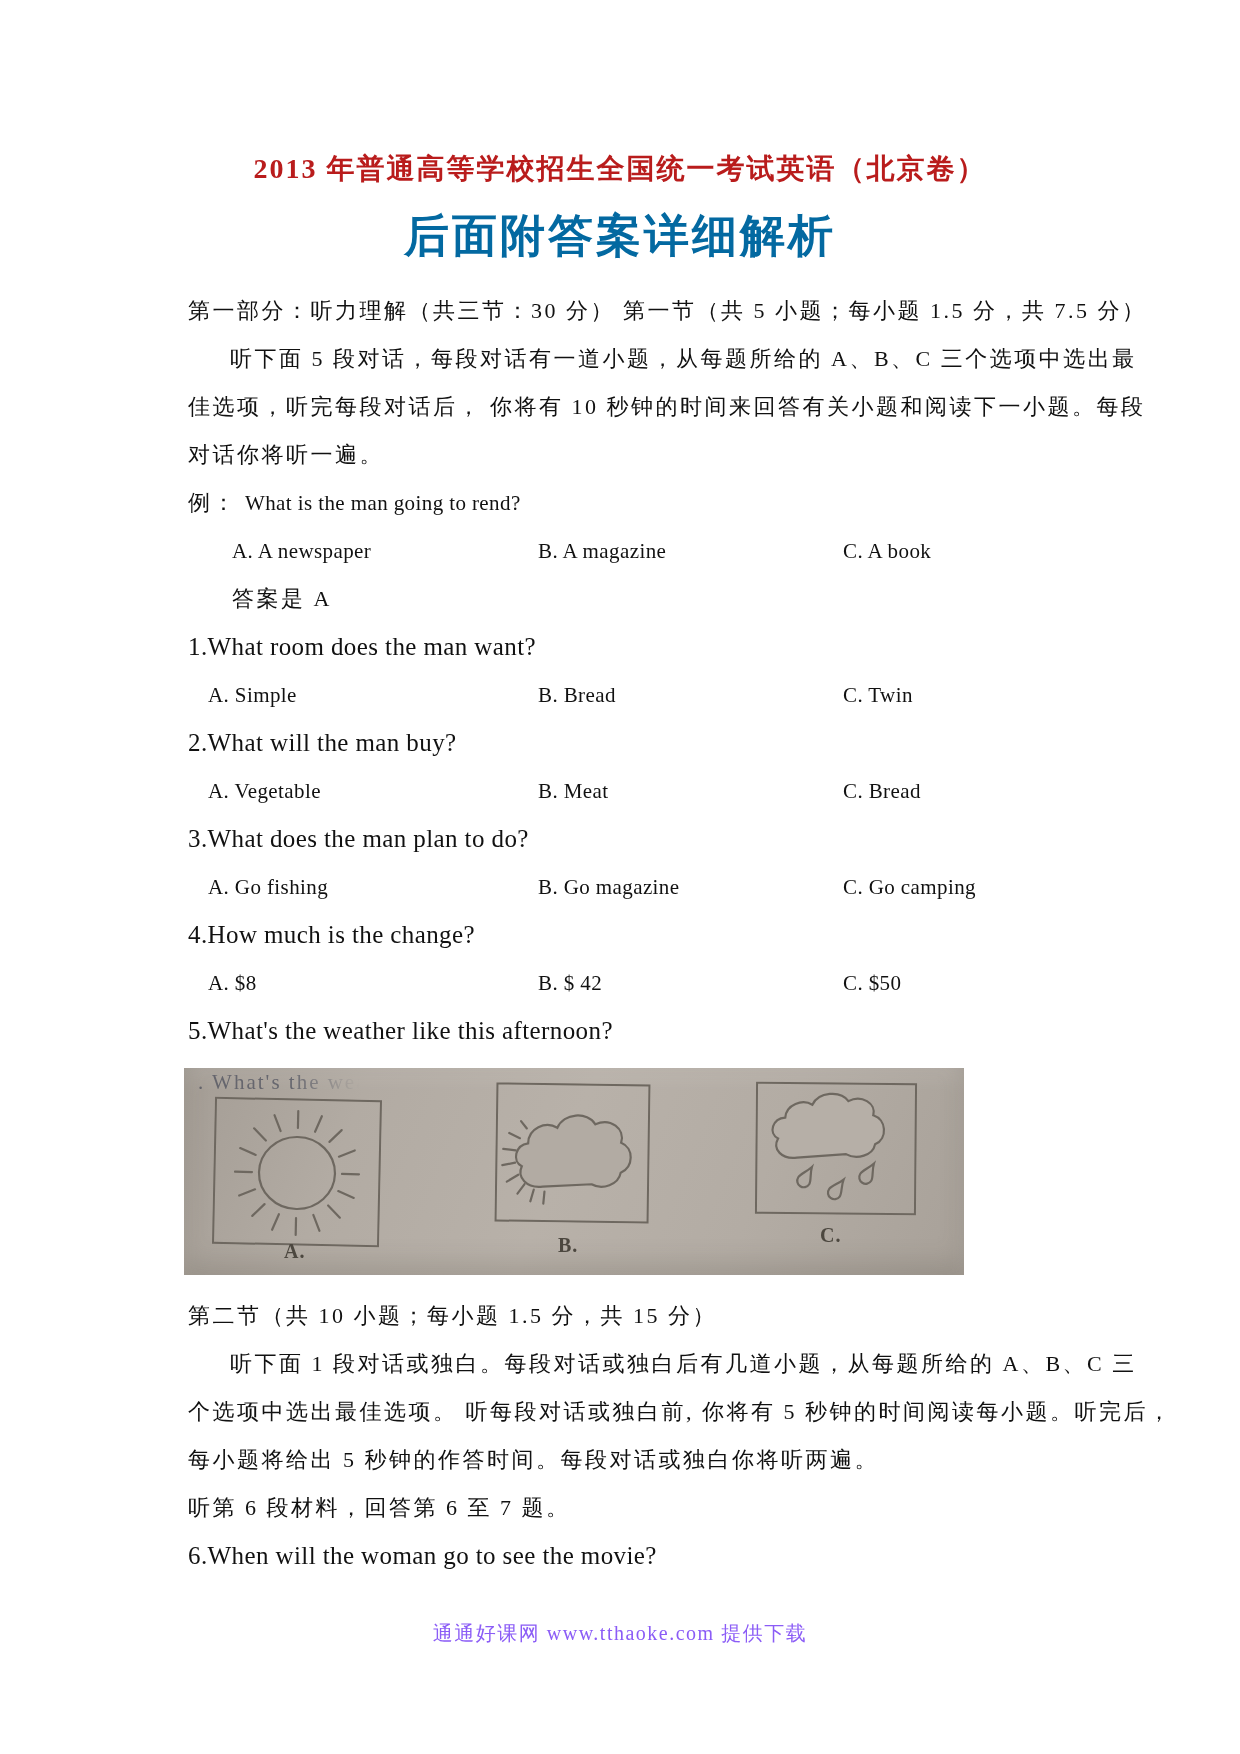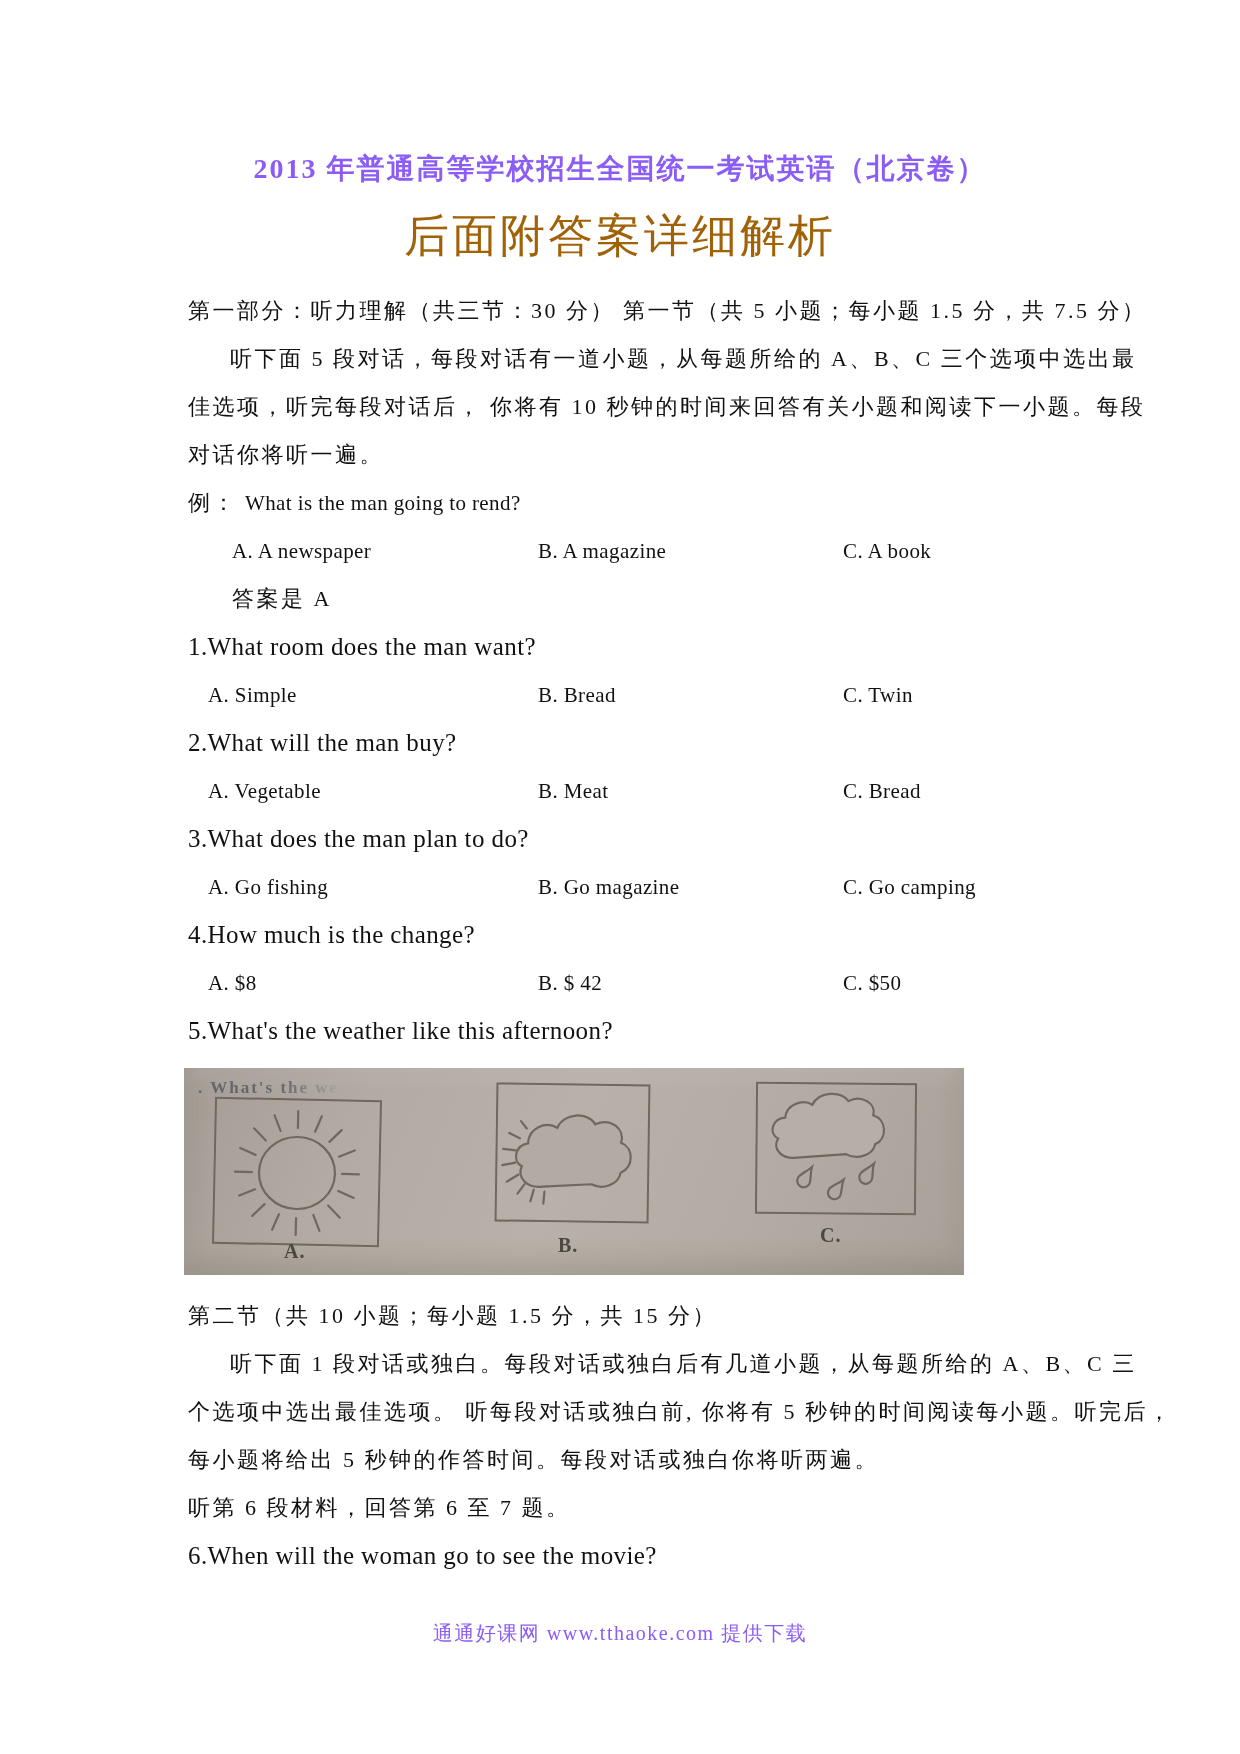--- a/index.html
+++ b/index.html
@@ -6,26 +6,26 @@
   html,body { background:#888; }
   .page {
     position:relative; width:1240px; height:1754px; margin:0 auto;
     background:#ffffff; overflow:hidden;
     font-family:"Liberation Serif","DejaVu Serif",serif;
     color:#111;
   }
   .doc-title {
     position:absolute; top:150px; left:0; width:100%;
     text-align:center; font-size:28px; font-weight:700;
-    letter-spacing:2px; color:#8b5cf6;
+    letter-spacing:2px; color:#b91c1c;
   }
   .red-title {
     position:absolute; top:206px; left:0; width:100%;
-    text-align:center; font-size:45px; font-weight:400;
-    letter-spacing:3px; color:#a16207;
+    text-align:center; font-size:45px; font-weight:700;
+    letter-spacing:3px; color:#0369a1;
   }
   .body-col {
     position:absolute; top:287px; left:188px; width:866px;
   }
   .line {
     height:48px; line-height:48px; font-size:22px;
     white-space:nowrap; letter-spacing:2.5px;
   }
   .line.en { font-size:25px; letter-spacing:0.4px; }
   .line.indent { padding-left:42px; }
@@ -41,22 +41,22 @@
 
   
   .photo {
     position:relative; width:780px; height:207px;
     margin:13px 0 17px -4px;
     background:linear-gradient(112deg,#a49d95 0%,#b2aba3 22%,#b8b1a9 48%,#b3aca4 72%,#a8a199 100%);
     box-shadow:inset 0 -12px 24px rgba(70,65,58,.18), inset 0 10px 18px rgba(255,255,255,.10);
     overflow:hidden;
   }
   .photo-overlay {
-    position:absolute; top:10px; left:14px;
-    font-size:17px; font-weight:700; color:#2e3448; opacity:.55;
+    position:absolute; top:2px; left:14px;
+    font-size:21px; font-weight:400; color:#2e3448; opacity:.55;
     letter-spacing:2px; filter:blur(.4px); white-space:nowrap;
     -webkit-mask-image:linear-gradient(to right,#000 55%,transparent 95%);
     mask-image:linear-gradient(to right,#000 55%,transparent 95%);
   }
   .wbox { position:absolute; }
   .wbox svg { display:block; }
   .wbox-a { left:29px;  top:30px; transform:rotate(1.2deg); }
   .wbox-b { left:311px; top:15px; transform:rotate(0.8deg); }
   .wbox-c { left:571px; top:14px; transform:rotate(0.5deg); }
   .wlabel {

